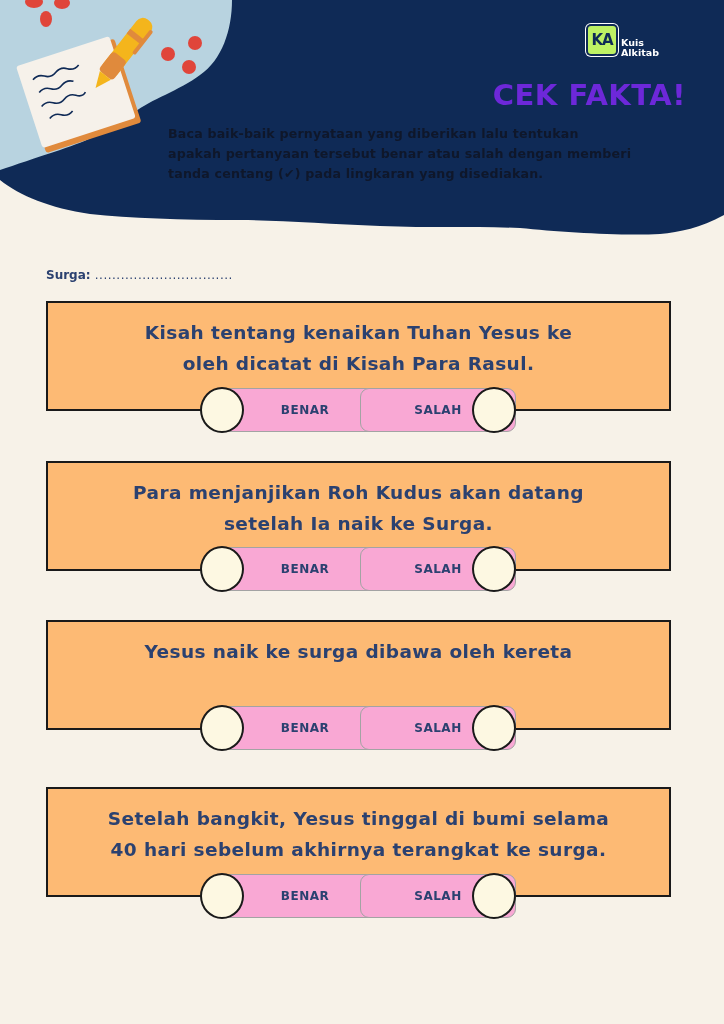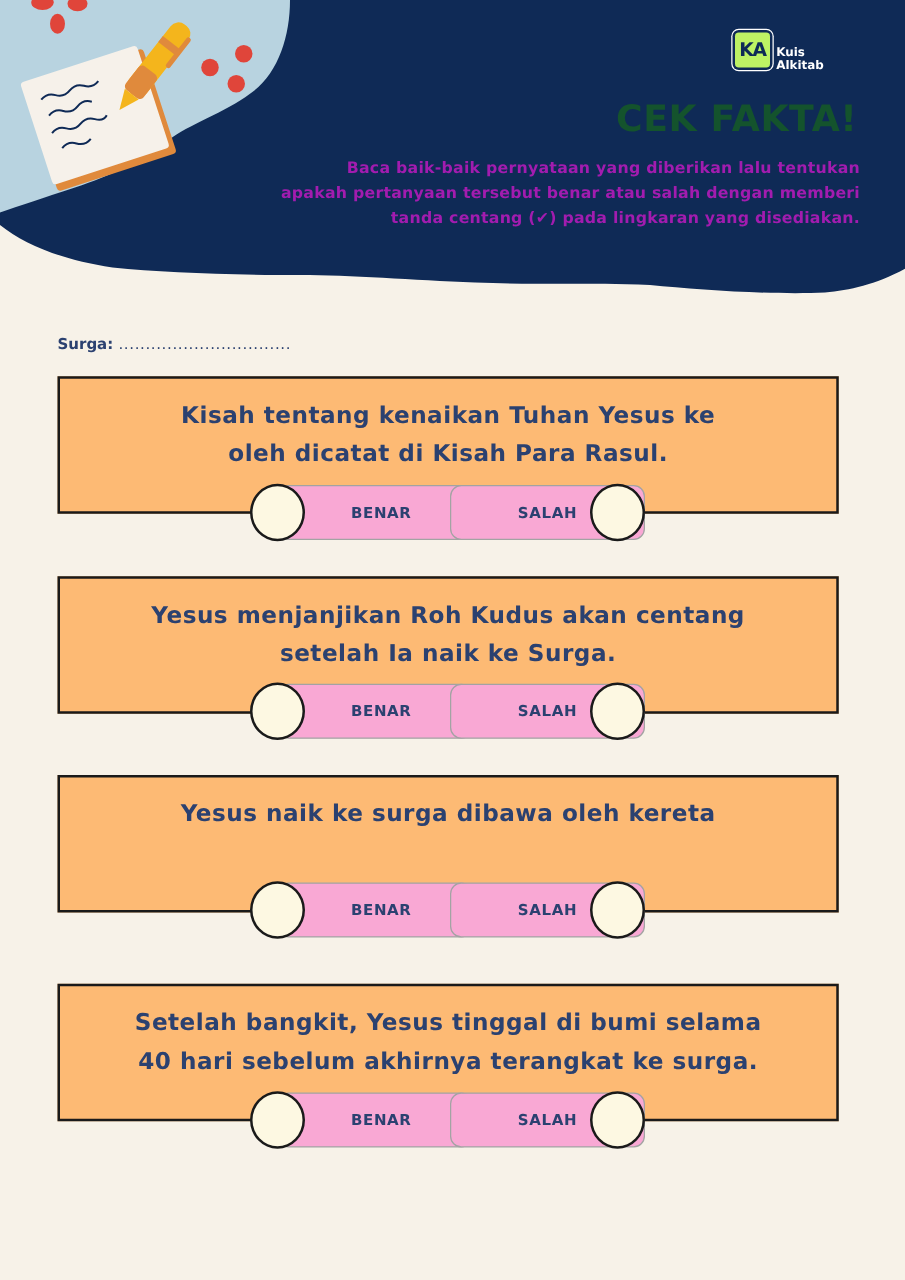--- a/index.html
+++ b/index.html
@@ -22,25 +22,25 @@
     font-family: "DejaVu Sans", sans-serif; font-weight: bold; font-size: 15px;
     color: #0f2a56; letter-spacing: -1px;
     box-shadow: 0 0 0 2px #0f2a56, 0 0 0 3px #ffffff;
   }
   .logo-text {
     color: #ffffff; font-size: 9.5px; line-height: 10px; font-weight: bold; margin-top: 16px;
   }
   .title {
     position: absolute; right: 38px; top: 78px;
     font-family: "DejaVu Sans", sans-serif; font-weight: bold;
-    font-size: 29px; color: #14532d; letter-spacing: 0.5px;
+    font-size: 29px; color: #6d28d9; letter-spacing: 0.5px;
   }
   .instructions {
     position: absolute; right: 36px; top: 124px; width: 520px;
-    text-align: right; color: #a21caf;
+    color: #0f172a;
     font-size: 12.6px; line-height: 20px; font-weight: bold;
     letter-spacing: 0.2px;
   }
   .name-row {
     position: absolute; left: 46px; top: 268px;
     font-size: 12px; font-weight: bold; color: #2b4170;
   }
   .name-row .dots { font-weight: normal; letter-spacing: 0.5px; }
   .card {
     position: absolute; left: 46px; width: 625px; height: 110px;
@@ -135,21 +135,21 @@
 </div>
 <div class="choice-row" style="top:388px;">
   <div class="pill benar">BENAR</div>
   <div class="pill salah">SALAH</div>
   <div class="circle left"></div>
   <div class="circle right"></div>
 </div>
 
 <div class="card" style="top:461px;">
   <div class="card-text">
-    <div>Yesus menjanjikan Roh Kudus akan centang</div>
+    <div>Para menjanjikan Roh Kudus akan datang</div>
     <div>setelah Ia naik ke Surga.</div>
   </div>
 </div>
 <div class="choice-row" style="top:547px;">
   <div class="pill benar">BENAR</div>
   <div class="pill salah">SALAH</div>
   <div class="circle left"></div>
   <div class="circle right"></div>
 </div>
 

